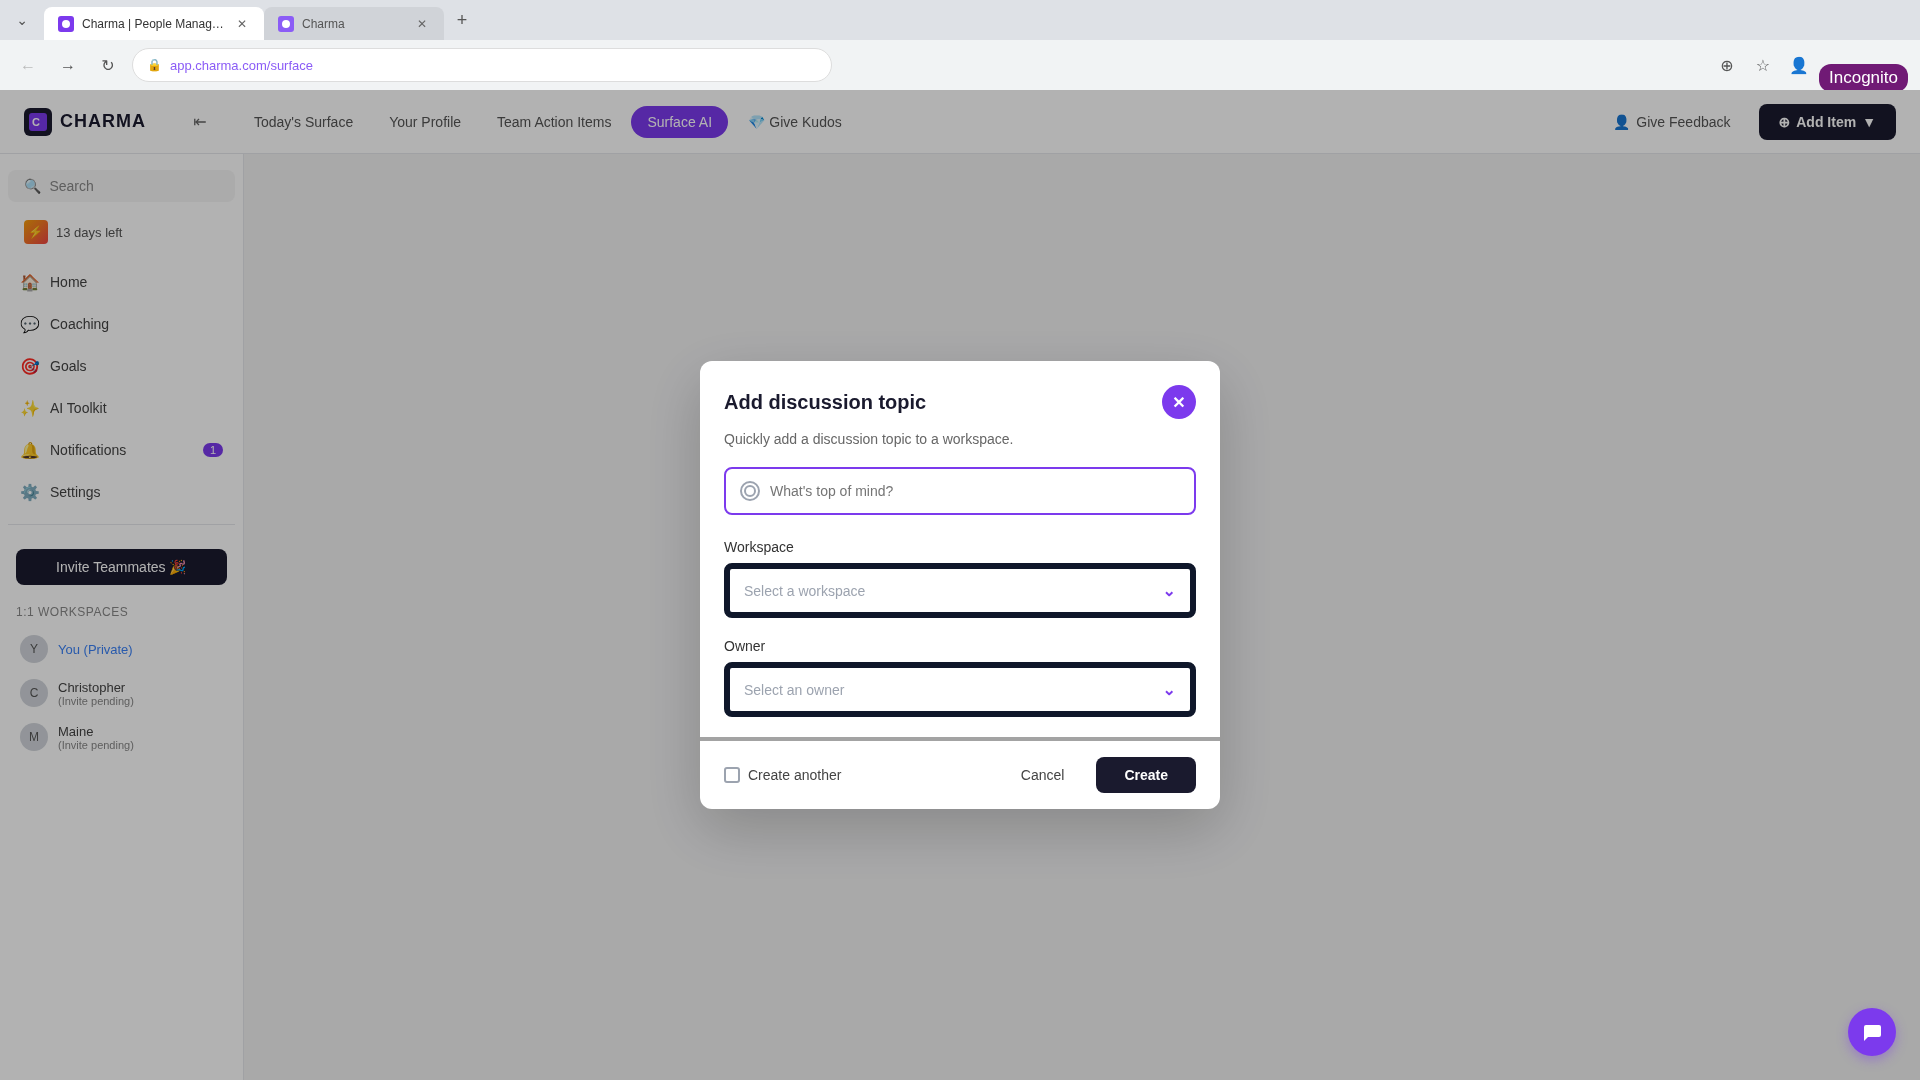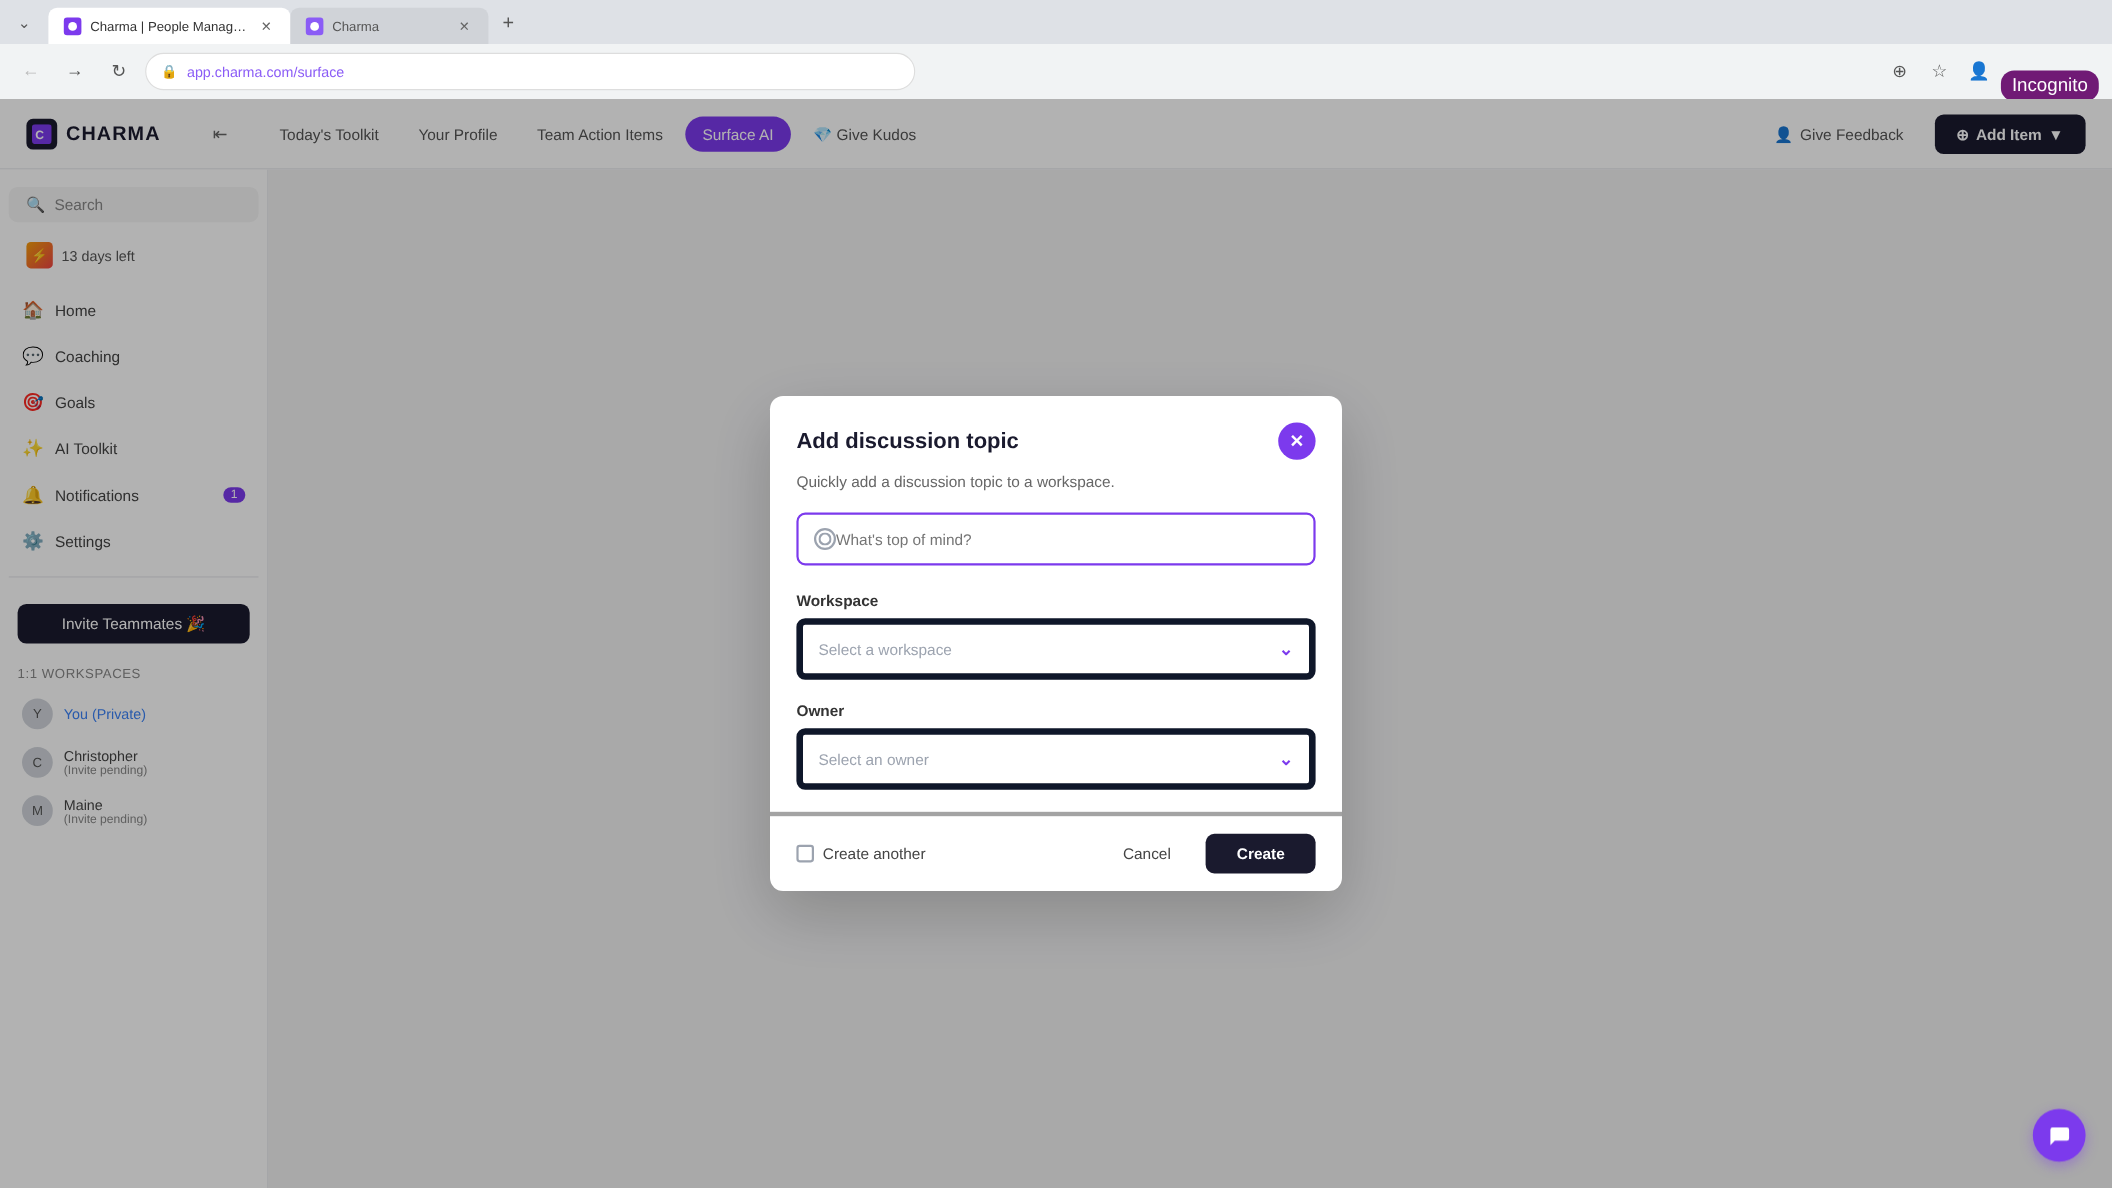--- a/index.html
+++ b/index.html
@@ -71,24 +71,24 @@
     
     .modal-overlay { position: fixed; top: 90px; left: 0; right: 0; bottom: 0; background: rgba(0,0,0,0.3); z-index: 100; display: flex; align-items: center; justify-content: center; }
 
     
     .modal { background: #fff; border-radius: 12px; width: 520px; box-shadow: 0 20px 60px rgba(0,0,0,0.2); overflow: hidden; }
     .modal-header { padding: 24px 24px 12px; display: flex; align-items: center; justify-content: space-between; }
     .modal-title { font-size: 20px; font-weight: 600; color: #1a1a2e; }
     .modal-close-btn { width: 34px; height: 34px; background: #7c3aed; border-radius: 50%; display: flex; align-items: center; justify-content: center; cursor: pointer; color: #fff; font-size: 16px; font-weight: 700; }
     .modal-body { padding: 0 24px; }
     .modal-subtitle { font-size: 14px; color: #666; margin-bottom: 20px; }
-    .topic-input-row { display: flex; align-items: center; border: 2px solid #7c3aed; border-radius: 8px; padding: 12px 14px; margin-bottom: 24px; }
+    .topic-input-row { display: flex; align-items: center; gap: 10px; border: 2px solid #7c3aed; border-radius: 8px; padding: 12px 14px; margin-bottom: 24px; }
     .topic-input-icon { width: 20px; height: 20px; border-radius: 50%; border: 2px solid #9ca3af; display: flex; align-items: center; justify-content: center; flex-shrink: 0; }
     .topic-input { border: none; outline: none; font-size: 14px; color: #aaa; flex: 1; background: transparent; }
-    .form-label { font-size: 14px; font-weight: 700; color: #333; margin-bottom: 8px; }
+    .form-label { font-size: 14px; font-weight: 400; color: #333; margin-bottom: 8px; }
     .form-group { margin-bottom: 20px; }
     .select-field { display: flex; align-items: center; justify-content: space-between; padding: 12px 14px; border: 6px solid #0f172a; border-radius: 8px; cursor: pointer; background: #fff; }
     .select-placeholder { font-size: 14px; color: #9ca3af; }
     .select-chevron { color: #7c3aed; font-size: 16px; font-weight: 700; }
     .modal-footer { padding: 16px 24px 16px; display: flex; align-items: center; justify-content: flex-end; gap: 12px; border-top: 4px solid #a3a3a3; margin-top: 8px; }
     .create-another-row { display: flex; align-items: center; gap: 8px; margin-right: auto; }
     .checkbox { width: 16px; height: 16px; border: 2px solid #9ca3af; border-radius: 3px; display: flex; align-items: center; justify-content: center; cursor: pointer; flex-shrink: 0; }
     .create-another-label { font-size: 14px; color: #444; cursor: pointer; }
     .cancel-btn { padding: 10px 20px; font-size: 14px; color: #444; cursor: pointer; border-radius: 8px; border: none; background: none; }
     .create-btn { padding: 10px 28px; font-size: 14px; font-weight: 600; color: #fff; background: #1a1a2e; border-radius: 8px; cursor: pointer; border: none; text-align: center; }
@@ -146,21 +146,21 @@
       <div class="logo-icon">
         <svg width="18" height="18" viewBox="0 0 18 18">
             <rect width="18" height="18" fill="#7c3aed" rx="3"></rect>
             <text x="3" y="13" font-size="11" fill="white" font-weight="bold">C</text>
           </svg>
       </div>
       <span class="logo-text">CHARMA</span>
     </div>
     <div class="nav-collapse-btn">⇤</div>
     <div class="nav-links">
-      <div class="nav-link">Today's Toolkit</div>
+      <div class="nav-link">Today's Surface</div>
       <div class="nav-link">Your Profile</div>
       <div class="nav-link">Team Action Items</div>
       <div class="nav-link active">Surface AI</div>
       <div class="nav-link">
         <span>💎 </span><span>Give Kudos</span>
       </div>
     </div>
     <div class="nav-right">
       <div class="give-feedback-btn">
         <span>👤</span>

